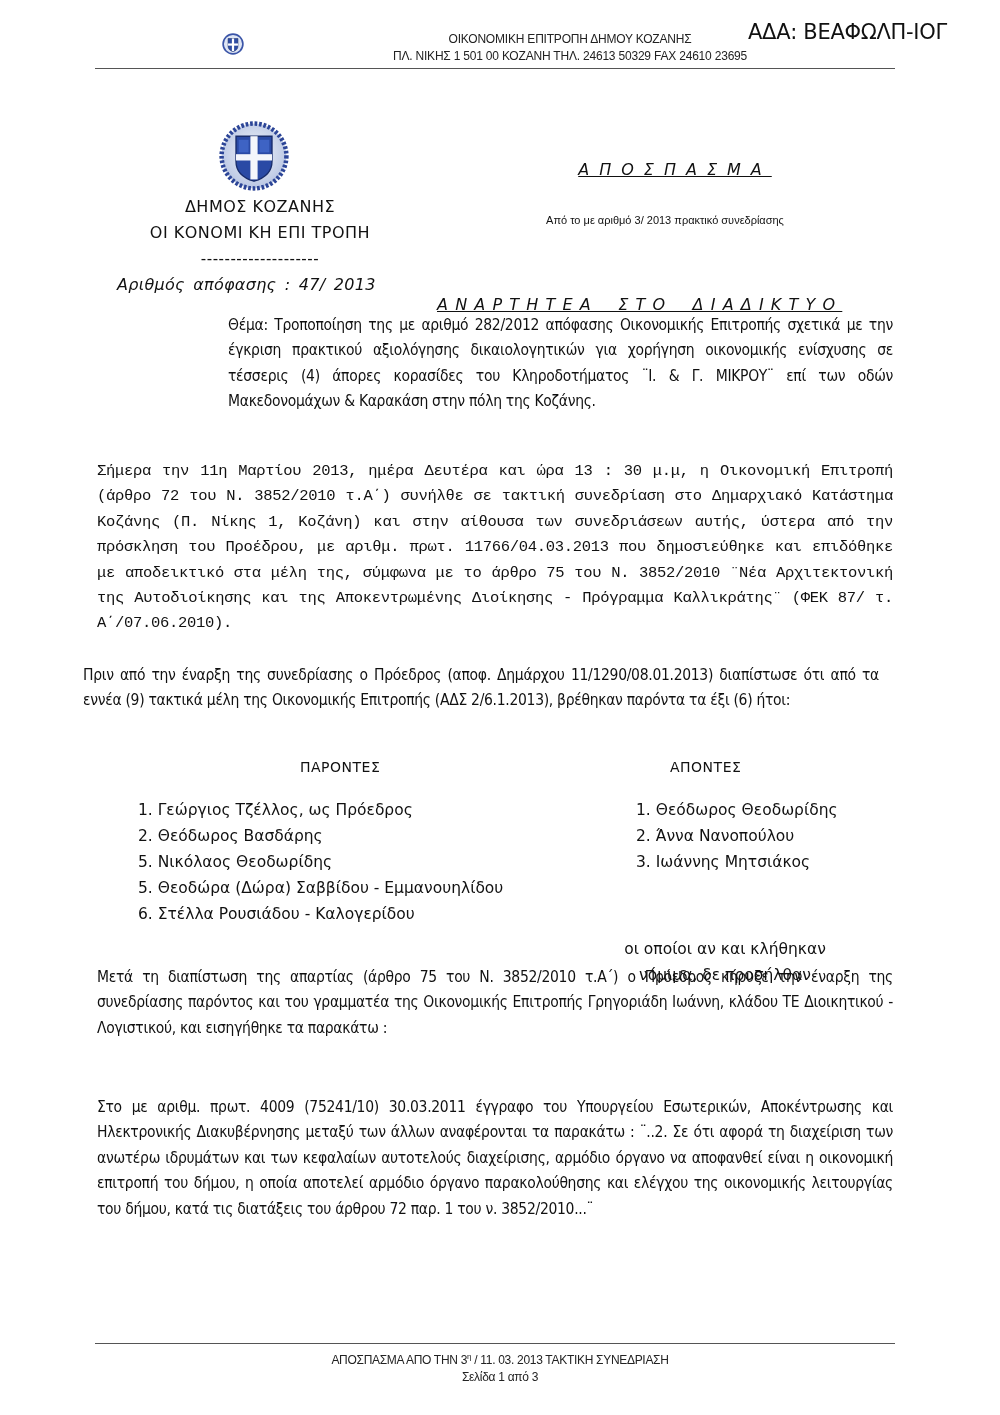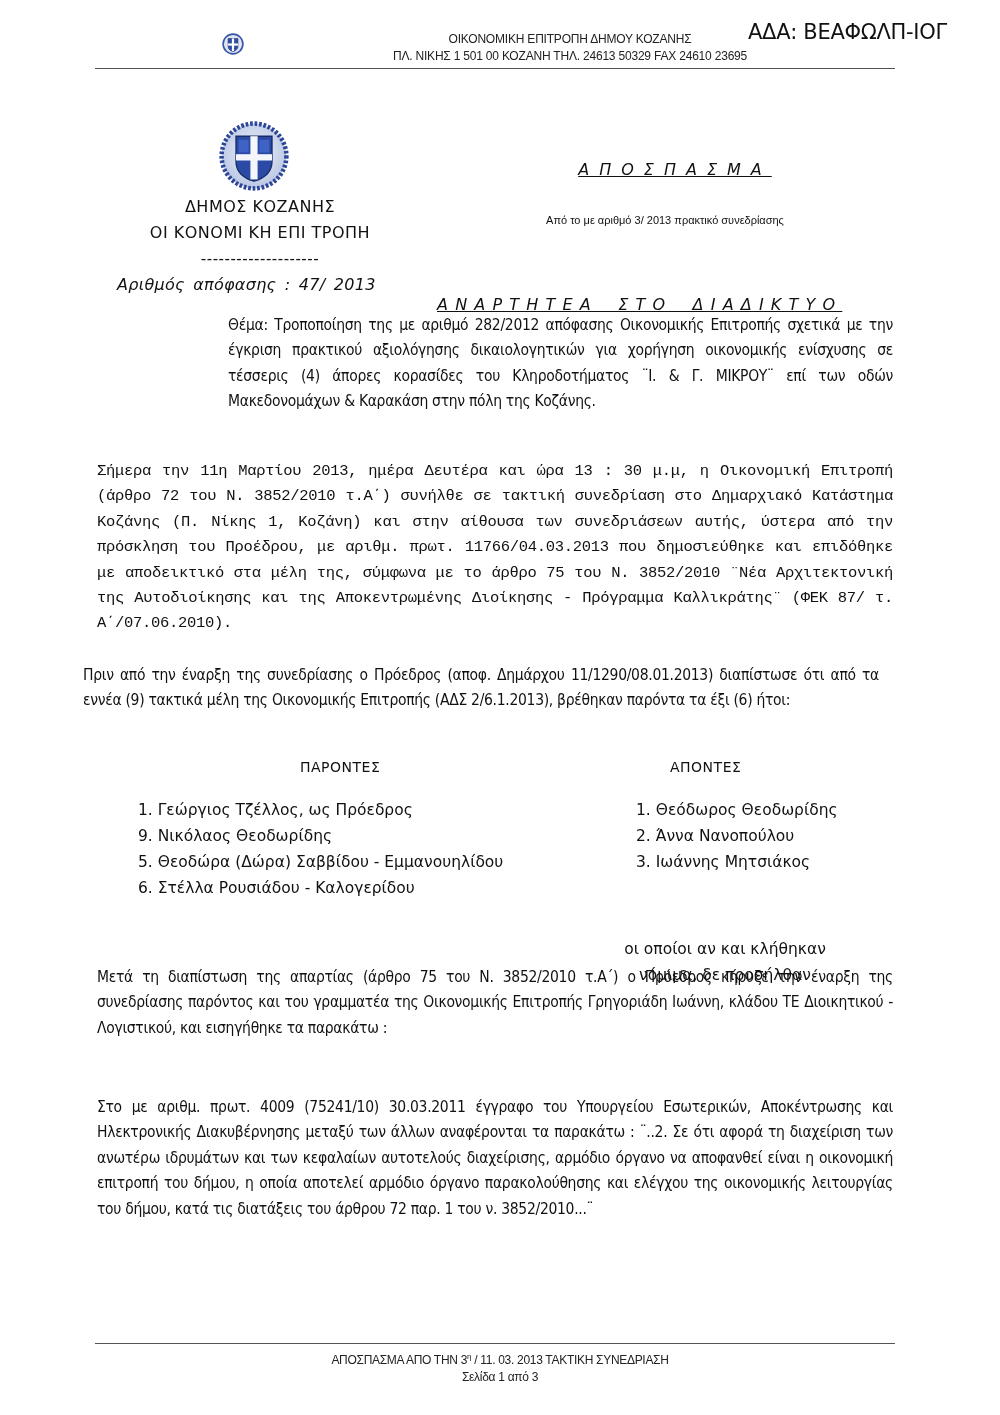--- a/index.html
+++ b/index.html
@@ -74,21 +74,22 @@
 <div class="abs para subject">Θέμα: Τροποποίηση της με αριθμό 282/2012 απόφασης Οικονομικής Επιτροπής σχετικά με την έγκριση πρακτικού αξιολόγησης δικαιολογητικών για χορήγηση οικονομικής ενίσχυσης σε τέσσερις (4) άπορες κορασίδες του Κληροδοτήματος ¨Ι. &amp; Γ. ΜΙΚΡΟΥ¨ επί των οδών Μακεδονομάχων &amp; Καρακάση στην πόλη της Κοζάνης.</div>
 
 <div class="abs para p1">Σήμερα την 11η Μαρτίου 2013, ημέρα Δευτέρα  και ώρα 13 : 30 μ.μ, η Οικονομική Επιτροπή (άρθρο 72 του Ν. 3852/2010 τ.Α΄) συνήλθε σε τακτική συνεδρίαση στο Δημαρχιακό Κατάστημα Κοζάνης (Π. Νίκης 1, Κοζάνη) και στην αίθουσα των συνεδριάσεων αυτής, ύστερα από την πρόσκληση του Προέδρου, με αριθμ. πρωτ. 11766/04.03.2013 που δημοσιεύθηκε και επιδόθηκε με αποδεικτικό στα μέλη της, σύμφωνα με το άρθρο 75 του Ν. 3852/2010 ¨Νέα Αρχιτεκτονική της Αυτοδιοίκησης και της Αποκεντρωμένης Διοίκησης - Πρόγραμμα Καλλικράτης¨ (ΦΕΚ 87/ τ. Α΄/07.06.2010).</div>
 <div class="abs para p2">Πριν από την έναρξη της συνεδρίασης ο Πρόεδρος (αποφ. Δημάρχου 11/1290/08.01.2013) διαπίστωσε ότι από τα εννέα (9) τακτικά μέλη της Οικονομικής Επιτροπής (ΑΔΣ 2/6.1.2013), βρέθηκαν παρόντα τα έξι (6) ήτοι:</div>
 
 <div class="abs col-head present-head">ΠΑΡΟΝΤΕΣ</div>
 <div class="abs col-head absent-head">ΑΠΟΝΤΕΣ</div>
 
 <div class="abs list present-list">
   <div>1. Γεώργιος Τζέλλος, ως Πρόεδρος</div>
-  <div>9. Νικόλαος  Θεοδωρίδης</div>
+  <div>2. Θεόδωρος  Βασδάρης</div>
+  <div>5. Νικόλαος  Θεοδωρίδης</div>
   <div>5. Θεοδώρα  (Δώρα) Σαββίδου - Εμμανουηλίδου</div>
   <div>6. Στέλλα Ρουσιάδου - Καλογερίδου</div>
 </div>
 <div class="abs list absent-list">
   <div>1. Θεόδωρος Θεοδωρίδης</div>
   <div>2. Άννα Νανοπούλου</div>
   <div>3. Ιωάννης Μητσιάκος</div>
 </div>
 <div class="abs absent-note">
   <div>οι οποίοι αν και κλήθηκαν</div>

